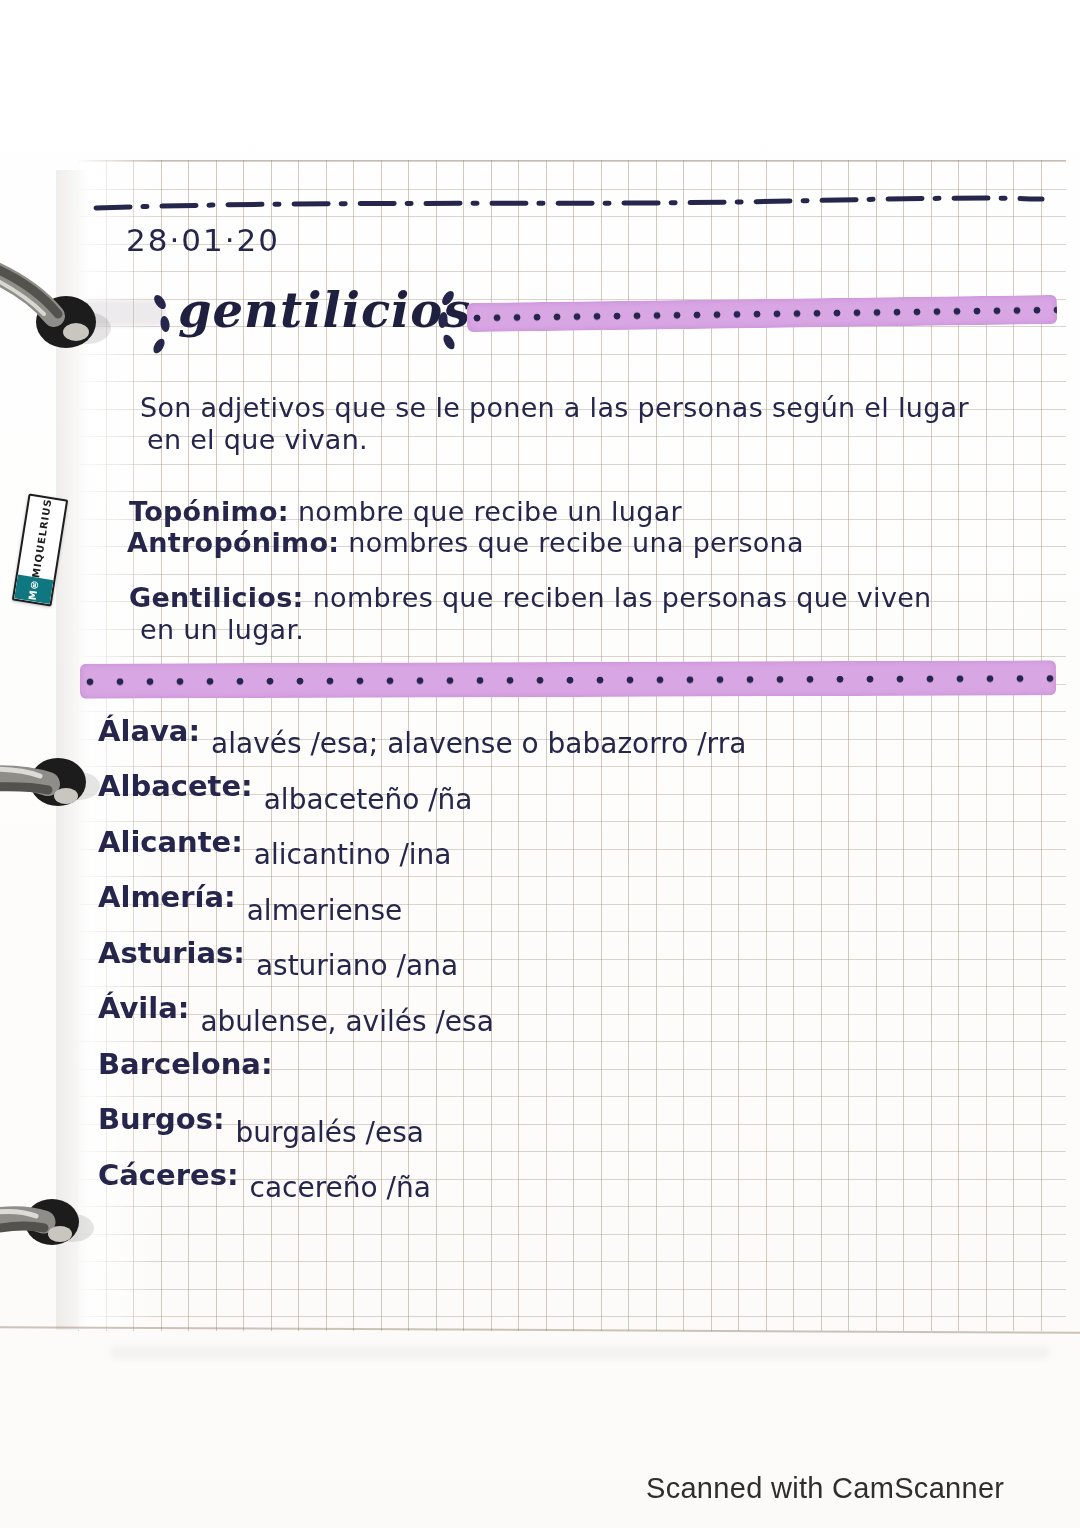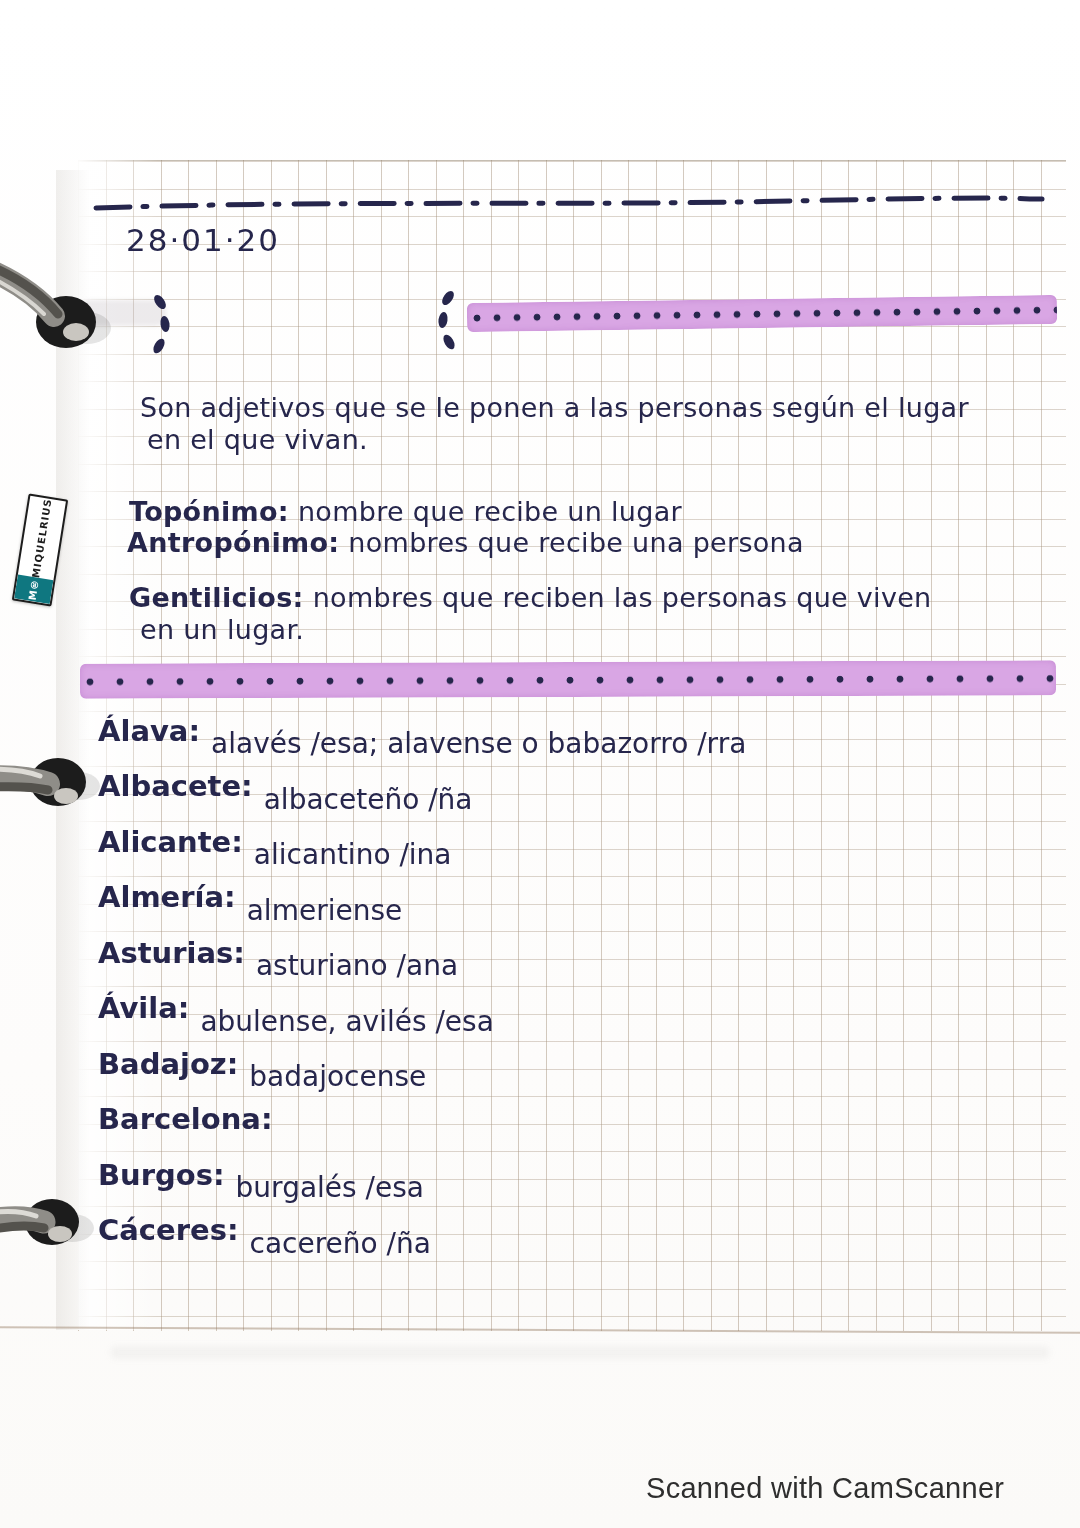--- a/index.html
+++ b/index.html
@@ -118,20 +118,21 @@
     <path d="M4,18 C 240,10 480,16 700,11 S 920,9 950,9" fill="none" stroke="#26264c" stroke-width="5" stroke-linecap="round" stroke-dasharray="34 13 4 15"></path>
   </svg>
 
   <div class="hw date">28·01·20</div>
 
   <svg class="sparkle" style="left:150px;top:292px" width="26" height="64" viewBox="0 0 26 64">
     <ellipse cx="10" cy="10" rx="4.5" ry="8" fill="#26264c" transform="rotate(-35 10 10)"></ellipse>
     <ellipse cx="15" cy="32" rx="4.5" ry="8" fill="#26264c" transform="rotate(-8 15 32)"></ellipse>
     <ellipse cx="9" cy="54" rx="4.5" ry="8" fill="#26264c" transform="rotate(30 9 54)"></ellipse>
   </svg>
+  <div class="title-text">gentilicios</div>
   <svg class="sparkle" style="left:432px;top:288px" width="26" height="64" viewBox="0 0 26 64">
     <ellipse cx="16" cy="10" rx="4.5" ry="8" fill="#26264c" transform="rotate(35 16 10)"></ellipse>
     <ellipse cx="11" cy="32" rx="4.5" ry="8" fill="#26264c" transform="rotate(8 11 32)"></ellipse>
     <ellipse cx="17" cy="54" rx="4.5" ry="8" fill="#26264c" transform="rotate(-30 17 54)"></ellipse>
   </svg>
   <div class="band band1"></div>
 
   <div class="hw intro1">Son adjetivos que se le ponen a las personas según el lugar</div>
   <div class="hw intro2">en el que vivan.</div>
 
@@ -173,24 +174,20 @@
       <div class="entry">
         <span class="place">Asturias:</span>
         <span class="demonym">asturiano /ana</span>
       </div>
 
       <div class="entry">
         <span class="place">Ávila:</span>
         <span class="demonym">abulense, avilés /esa</span>
       </div>
 
-      <div class="entry">
-        <span class="place">Badajoz:</span>
-        <span class="demonym">badajocense</span>
-      </div>
 
       <div class="entry">
         <span class="place">Barcelona:</span>
       </div>
 
       <div class="entry">
         <span class="place">Burgos:</span>
         <span class="demonym">burgalés /esa</span>
       </div>
 

